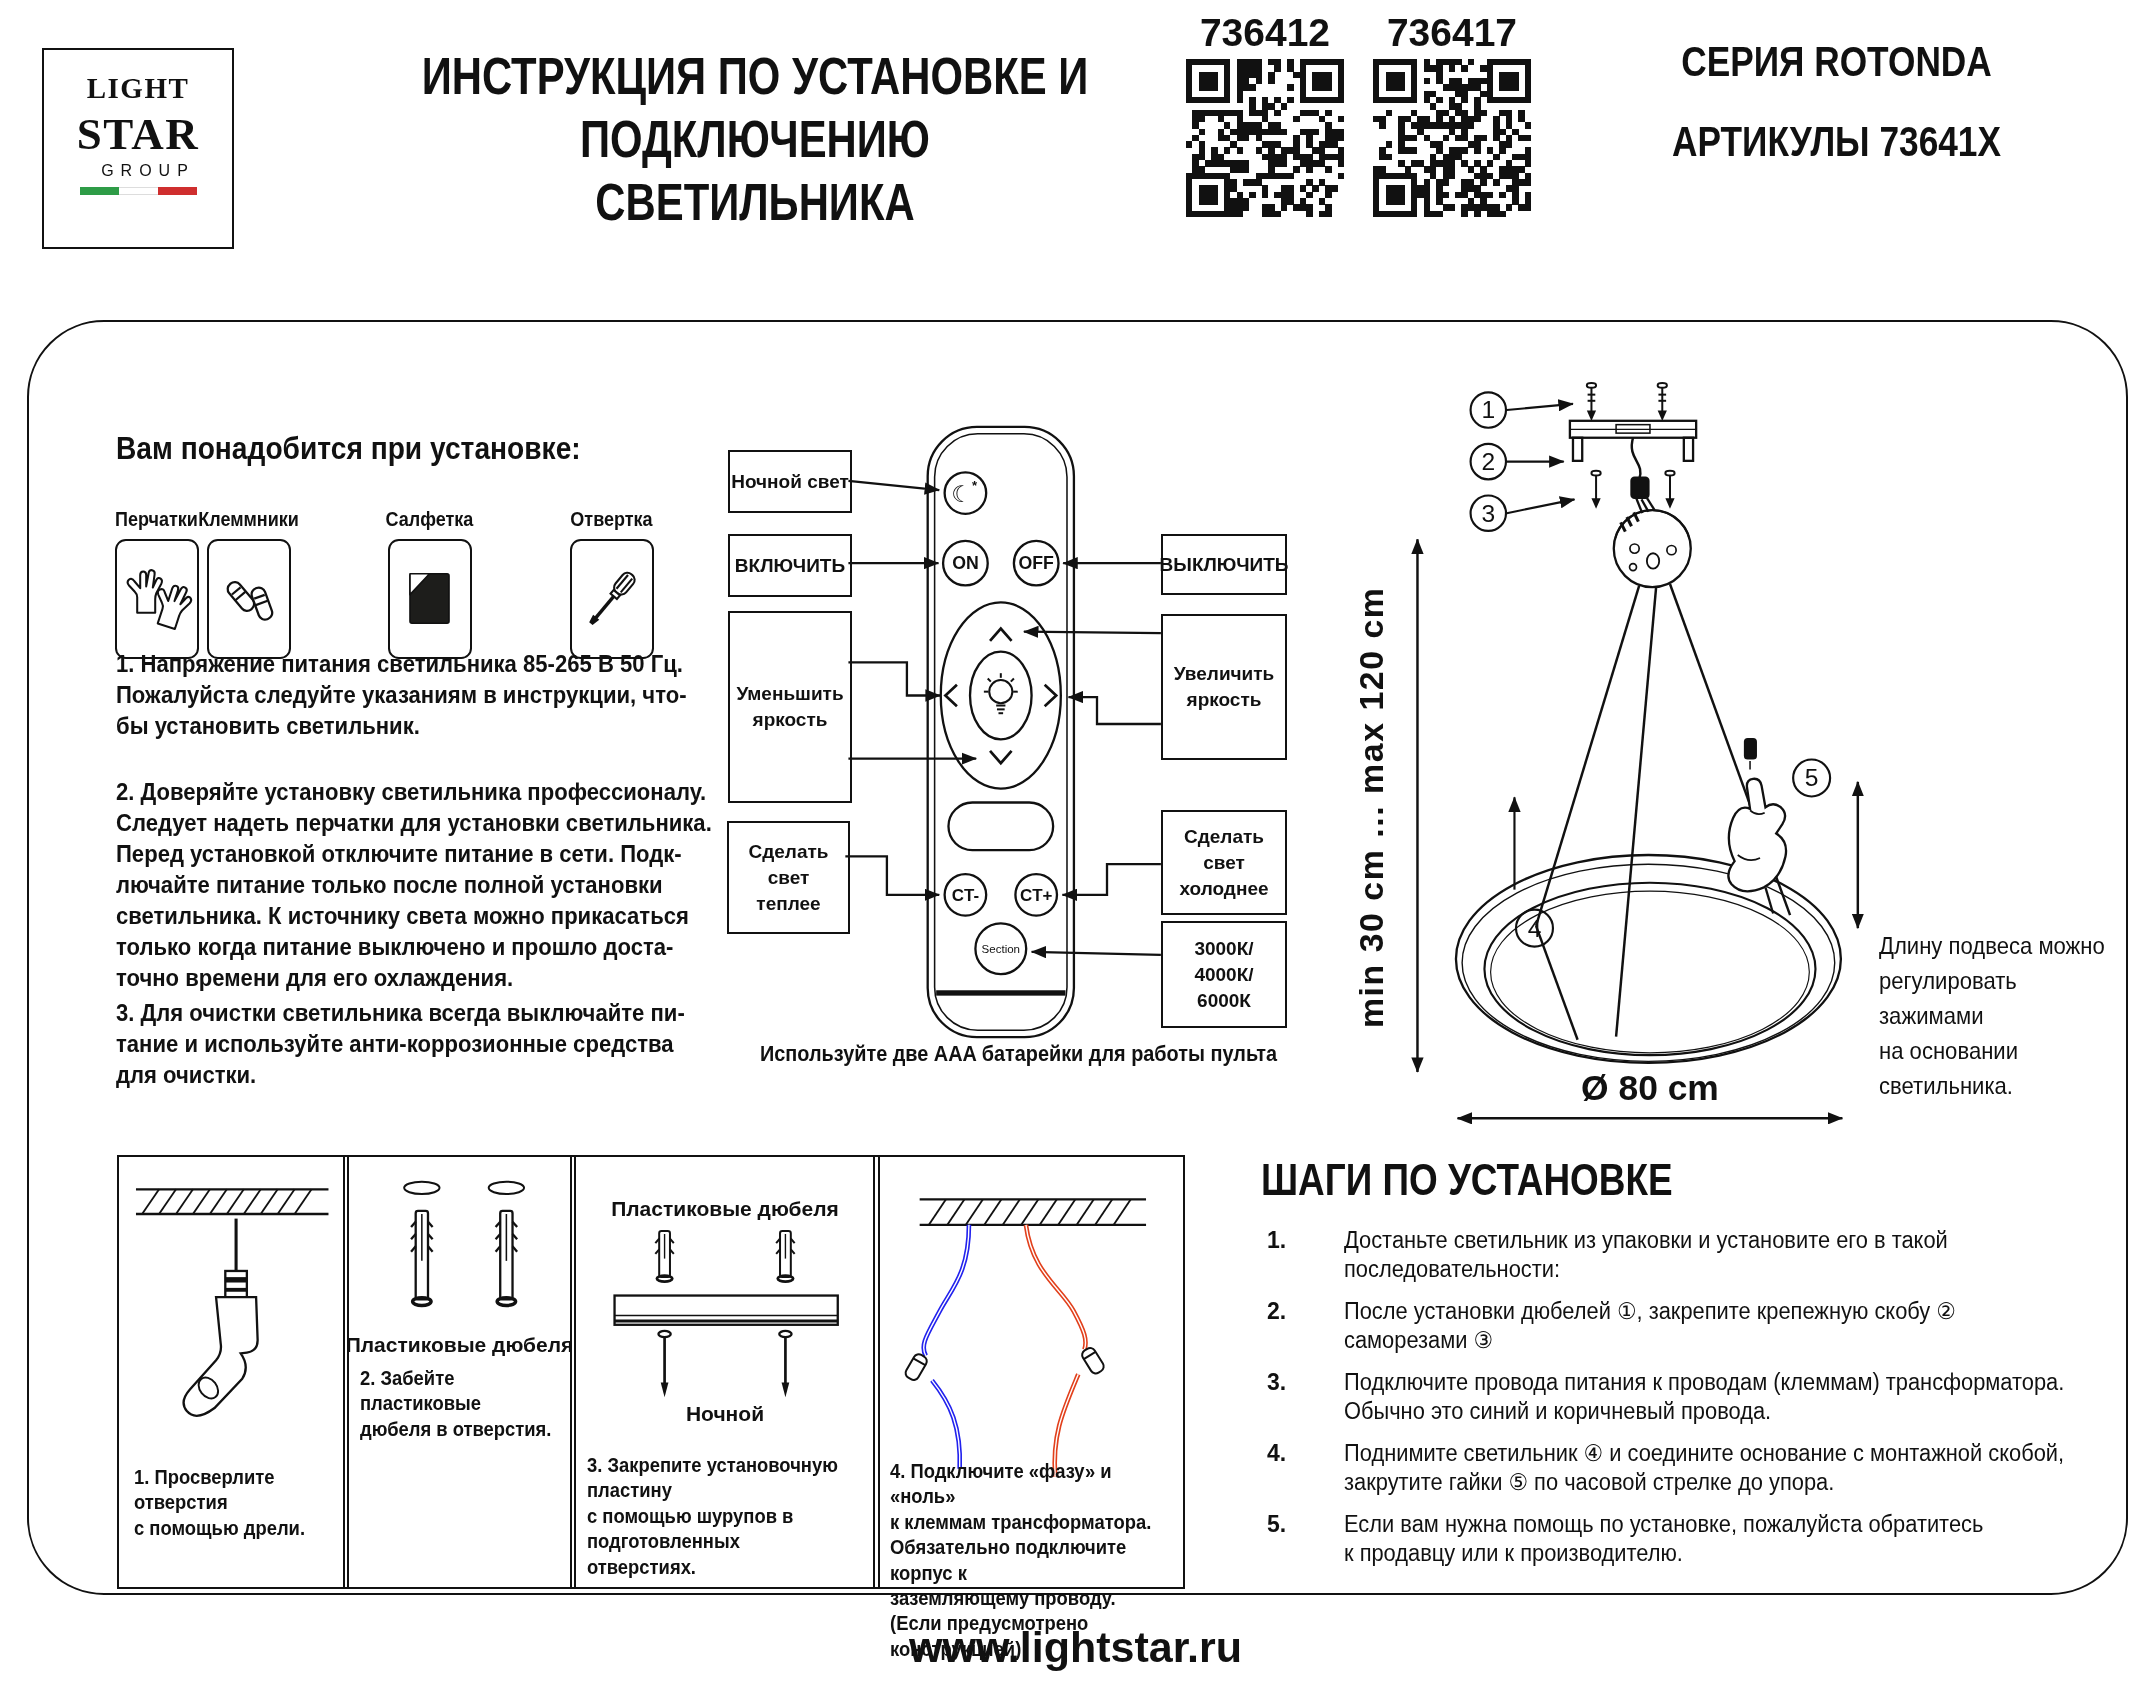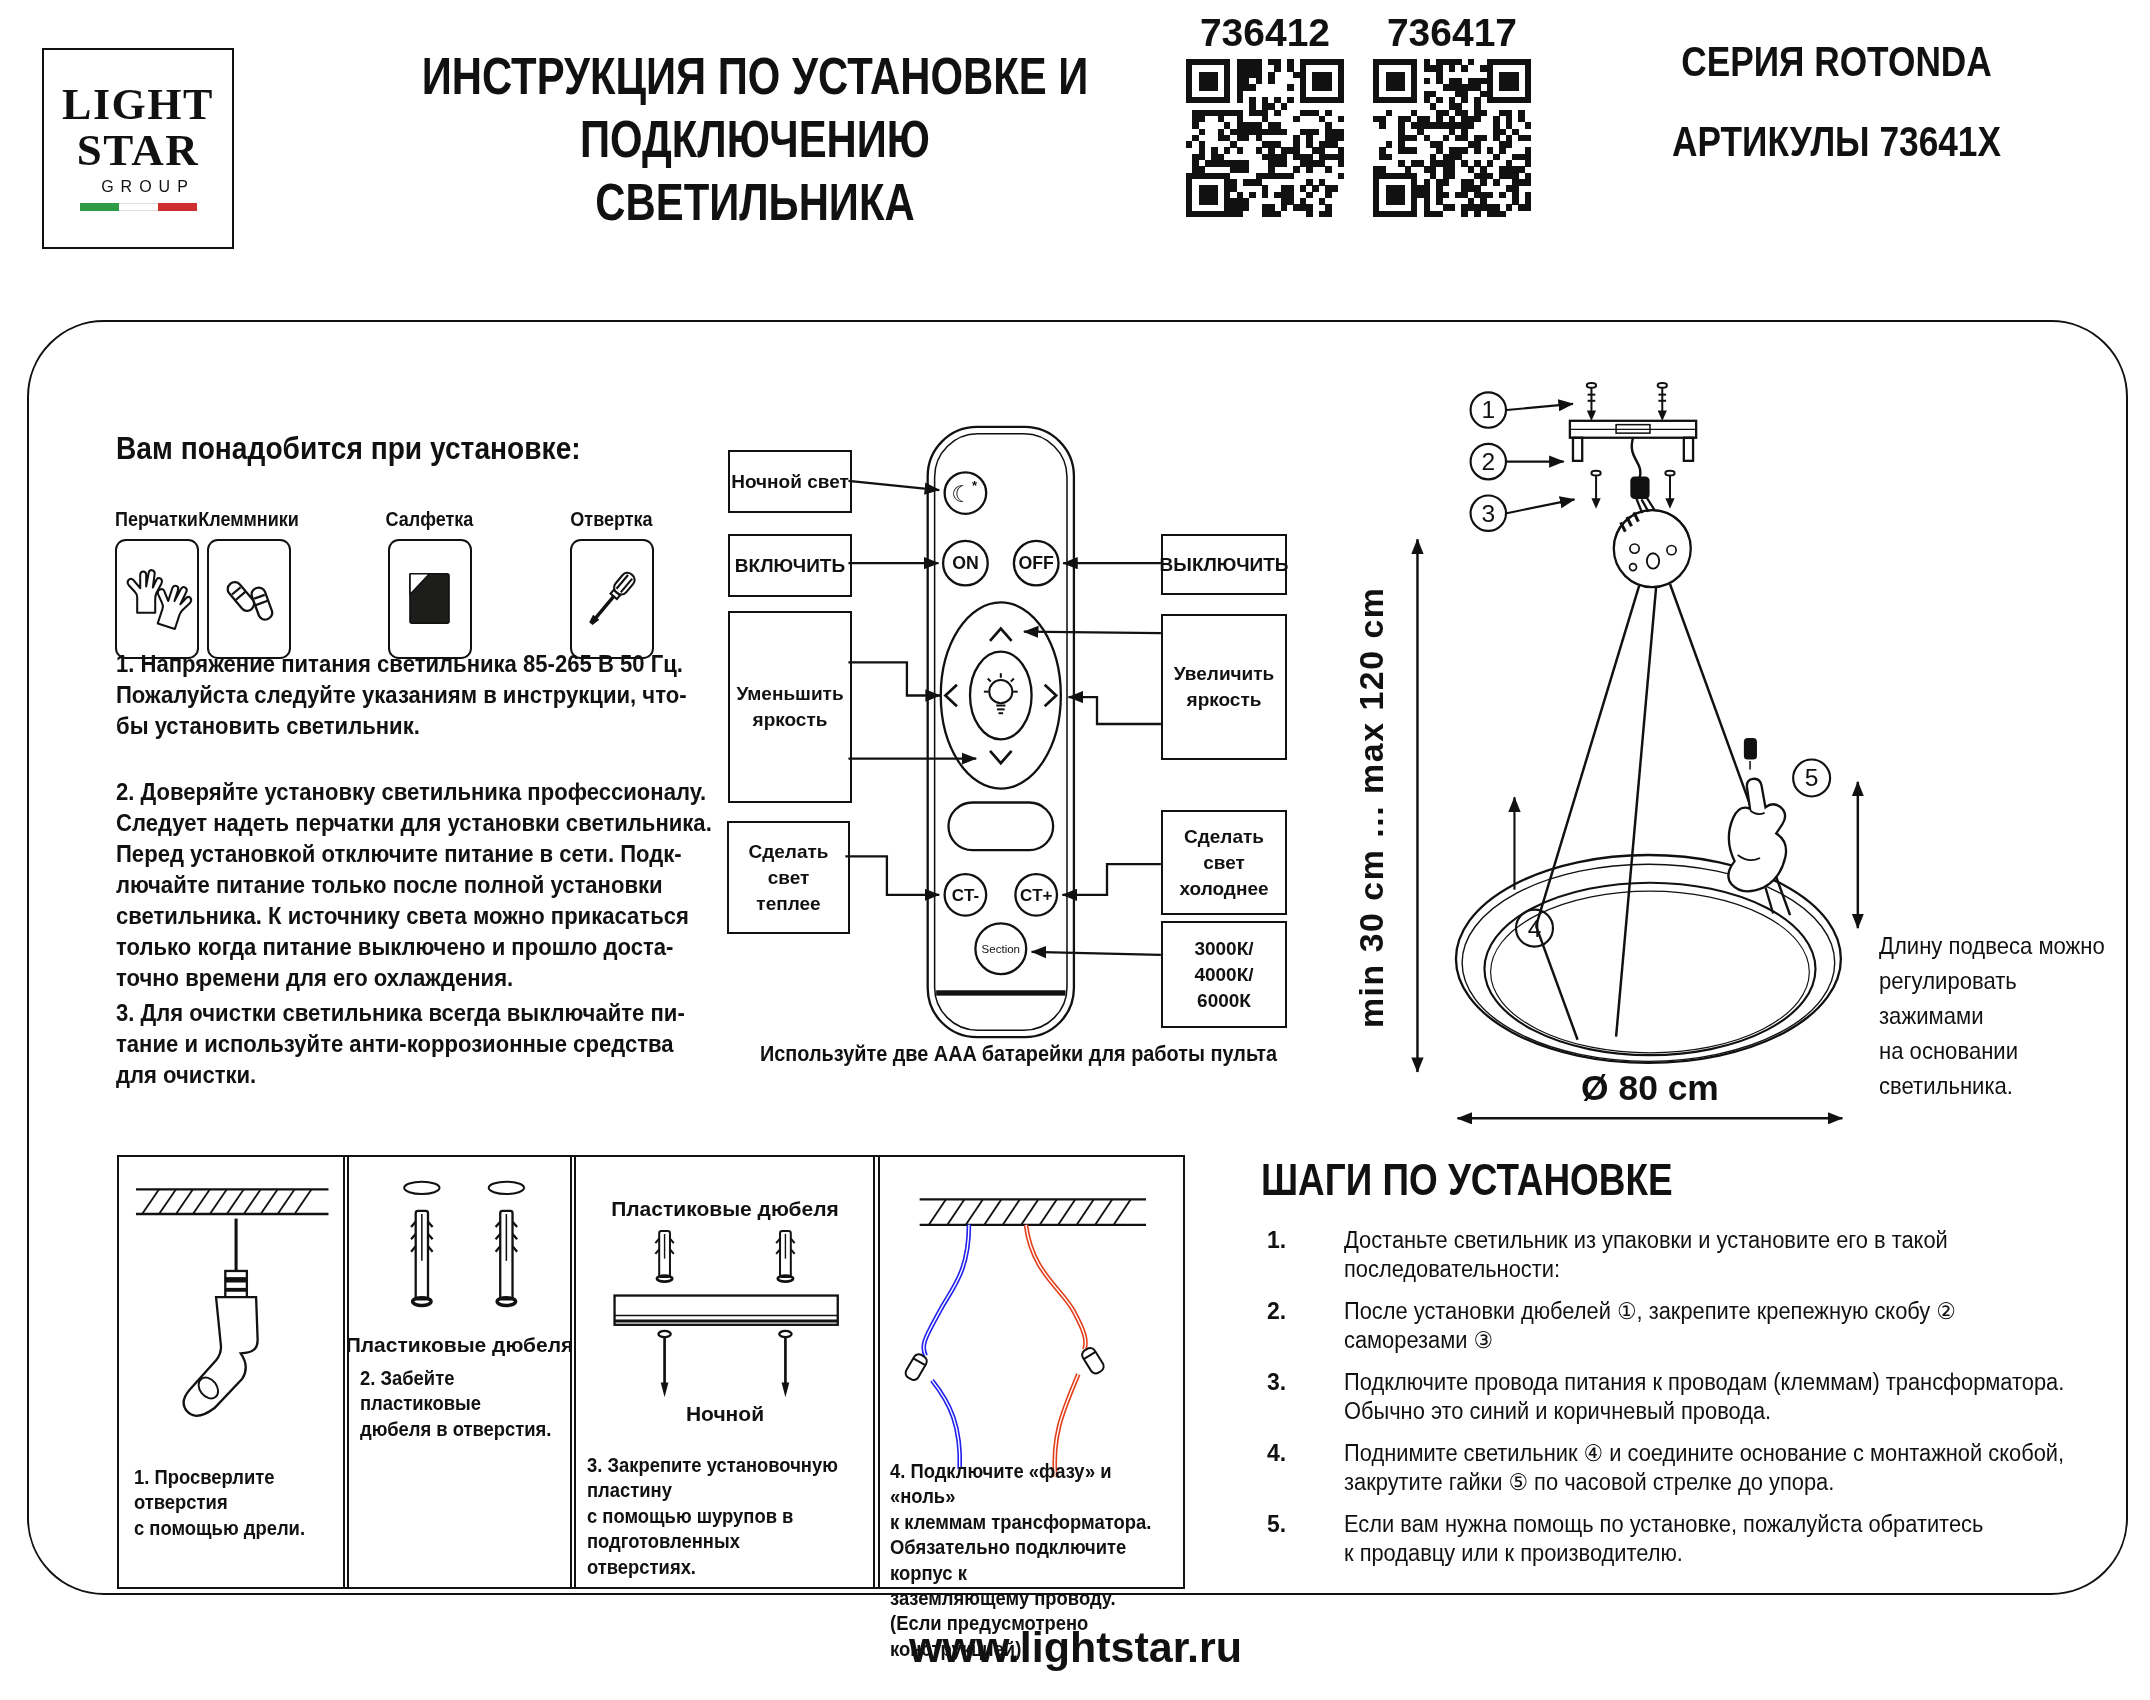--- a/index.html
+++ b/index.html
@@ -8,21 +8,21 @@
   .abs{position:absolute;}
   .condL{transform:scaleX(.88);transform-origin:0 0;}
   .condC{transform:scaleX(.82);transform-origin:50% 0;}
   .pre{white-space:pre-line;}
   svg{display:block;overflow:visible;}
   svg text{font-family:"Liberation Sans","DejaVu Sans",sans-serif;}
 
   
   .logo-box{left:42px;top:48px;width:188px;height:197px;border:2.3px solid #111;text-align:center;
             font-family:"Liberation Serif","DejaVu Serif",serif;}
-  .logo-l1{margin-top:32px;font-size:44px;font-weight:700;letter-spacing:1.5px;line-height:45px;}
+  .logo-l1{margin-top:16px;font-size:29px;font-weight:700;letter-spacing:1.5px;line-height:45px;}
   .logo-l2{font-size:45px;font-weight:700;letter-spacing:1.5px;line-height:46px;}
   .logo-l3{font-size:16px;letter-spacing:7px;margin-top:4.6px;font-family:"Liberation Sans",sans-serif;margin-left:20px;}
   .flag{width:117px;height:7.7px;margin:7.7px auto 0;display:flex;}
   .flag div{flex:1;}
   .title{left:347px;top:45px;width:816px;text-align:center;font-size:51px;line-height:63px;
          font-weight:700;letter-spacing:0;}
   .qr-num{top:10.8px;width:158px;text-align:center;font-size:39px;font-weight:700;}
   .qr{top:59px;width:158px;height:158px;}
   .series{left:1540px;width:593px;text-align:center;font-size:43px;font-weight:700;}
 

